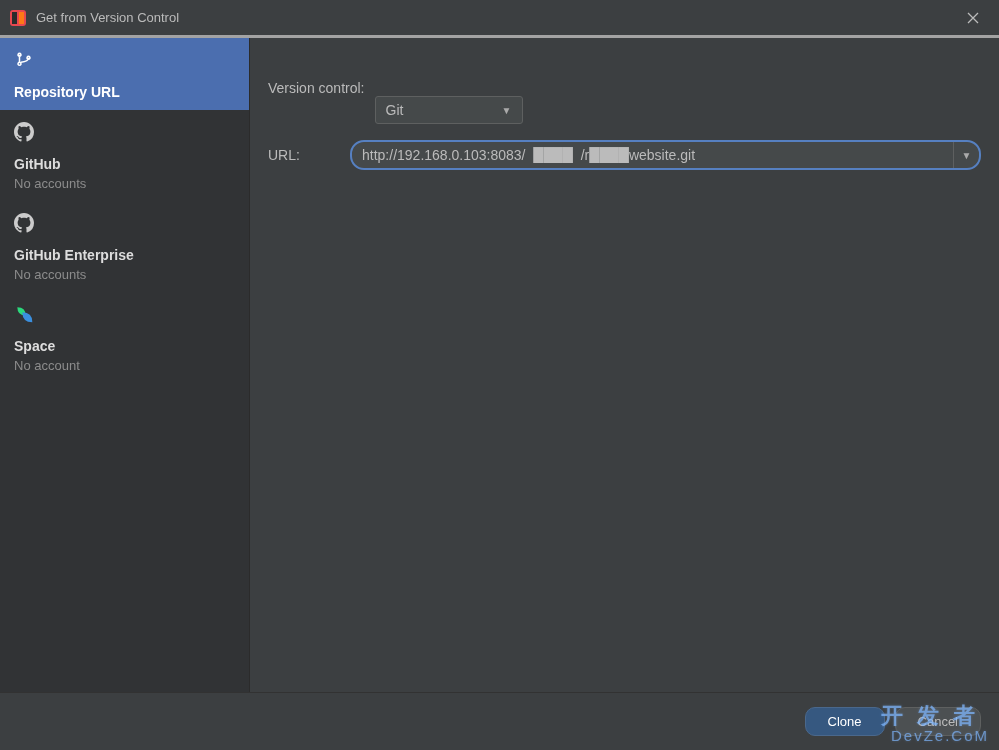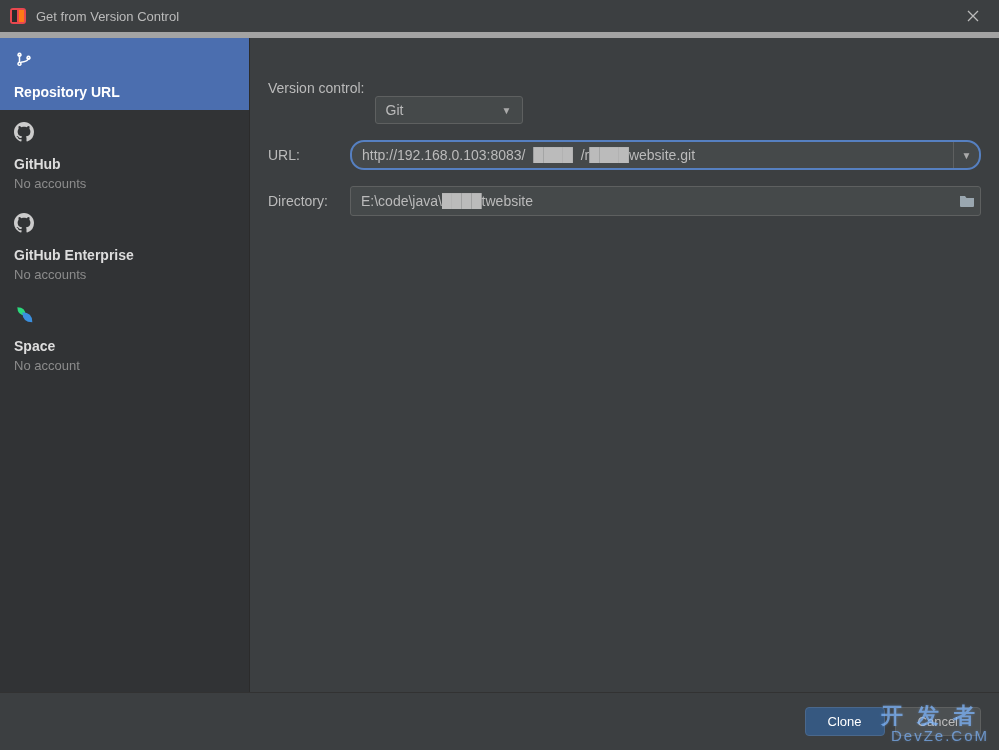--- a/index.html
+++ b/index.html
@@ -1,18 +1,18 @@
 <!DOCTYPE html>
 <html><head>
 <meta charset="utf-8">
 <style>
 * { box-sizing: border-box; margin: 0; padding: 0; font-family: "Segoe UI", Arial, sans-serif; }
 body { background: #2b2b2b; width: 999px; height: 750px; overflow: hidden; color: #bbbbbb; position: relative; }
 
-.titlebar { height: 38px; background: #3c3f41; border-bottom: 6px solid #a3a3a3; display: flex; align-items: center; padding: 0 10px; }
+.titlebar { height: 38px; background: #3c3f41; border-bottom: 3px solid #a3a3a3; display: flex; align-items: center; padding: 0 10px; }
 .titlebar .app-icon { width: 16px; height: 16px; margin-right: 10px; display: flex; align-items: center; justify-content: center; }
 .titlebar .title { color: #bbbbbb; font-size: 13px; flex: 1; }
 .titlebar .close { width: 32px; height: 32px; display: flex; align-items: center; justify-content: center; color: #bbbbbb; cursor: pointer; font-size: 14px; }
 
 .body { display: flex; height: 654px; }
 
 .sidebar { width: 250px; background: #313335; border-right: 1px solid #2b2b2b; }
 .side-item { padding: 12px 14px 10px 14px; display: flex; align-items: flex-start; gap: 14px; cursor: pointer; flex-direction: column; }
 .side-item.selected { background: #4b6eaf; }
 .side-item .icon { width: 20px; height: 20px; flex-shrink: 0; display: flex; align-items: center; justify-content: center; margin-top: 0; }
@@ -31,21 +31,21 @@
 
 .input-url { flex: 1; display: flex; align-items: center; background: #45494a; border: 2px solid #5680c1; border-radius: 14px; height: 30px; }
 .input-url input { flex: 1; background: transparent; border: none; color: #bbbbbb; font-size: 14px; padding: 0 10px; outline: none; height: 100%; }
 .input-url .drop { width: 26px; border-left: 1px solid #5e6060; height: 100%; display: flex; align-items: center; justify-content: center; font-size: 10px; color: #aaaaaa; cursor: pointer; }
 
 .input-dir { flex: 1; display: flex; align-items: center; background: #45494a; border: 1px solid #5e6060; border-radius: 3px; height: 30px; }
 .input-dir input { flex: 1; background: transparent; border: none; color: #bbbbbb; font-size: 14px; padding: 0 10px; outline: none; height: 100%; }
 .input-dir .browse { width: 26px; height: 100%; display: flex; align-items: center; justify-content: center; cursor: pointer; }
 
 .footer { height: 58px; background: #3c3f41; border-top: 1px solid #323232; display: flex; align-items: center; justify-content: flex-end; padding: 0 18px; gap: 10px; }
-.btn { padding: 6px 22px; font-size: 13px; border-radius: 4px; cursor: pointer; border: 1px solid #5e6060; background: #4c5052; color: #bbbbbb; }
+.btn { padding: 6px 22px; font-size: 13px; border-radius: 10px; cursor: pointer; border: 1px solid #5e6060; background: #4c5052; color: #bbbbbb; }
 .btn.primary { background: #365880; border-color: #4a688c; color: #ffffff; }
 
 .watermark { position: absolute; right: 10px; bottom: 6px; pointer-events: none; }
 .watermark .t1 { color: #7fb7ff; font-size: 22px; font-family: "Microsoft YaHei","SimHei",sans-serif; font-weight: bold; letter-spacing: 14px; opacity: 0.75; text-align: right; text-shadow: 0 0 3px rgba(127,183,255,0.4); }
 .watermark .t2 { color: #7fb7ff; font-size: 15px; font-family: Arial, sans-serif; letter-spacing: 2px; opacity: 0.7; text-align: right; margin-top: -4px; text-shadow: 0 0 3px rgba(127,183,255,0.4); margin-left: 32px; }
 
 svg { display: block; }
 </style>
 </head>
 <body>
@@ -124,33 +124,20 @@
     </div>
     <div class="row">
       <span class="lbl">URL:</span>
       <div class="input-url">
         <input type="text" value="http://192.168.0.103:8083/  ████  /r████website.git" style="">
         <div class="drop">
           <span>▼</span>
         </div>
       </div>
     </div>
-    <div class="row">
-      <span class="lbl">Directory:</span>
-      <div class="input-dir">
-        <input type="text" value="E:\code\java\████twebsite" style="">
-        <div class="browse">
-          <span>
-            <svg width="16" height="14" viewBox="0 0 16 14">
-                <path fill="#9aa7b0" d="M1 2 h5 l1.5 2 H15 v8 a1 1 0 0 1 -1 1 H2 a1 1 0 0 1 -1 -1 Z"></path>
-              </svg>
-          </span>
-        </div>
-      </div>
-    </div>
   </div>
 </div>
 
 <div class="footer">
   <button class="btn primary">Clone</button>
   <button class="btn">Cancel</button>
 </div>
 
 <div class="watermark">
   <div class="t1">开发者</div>

